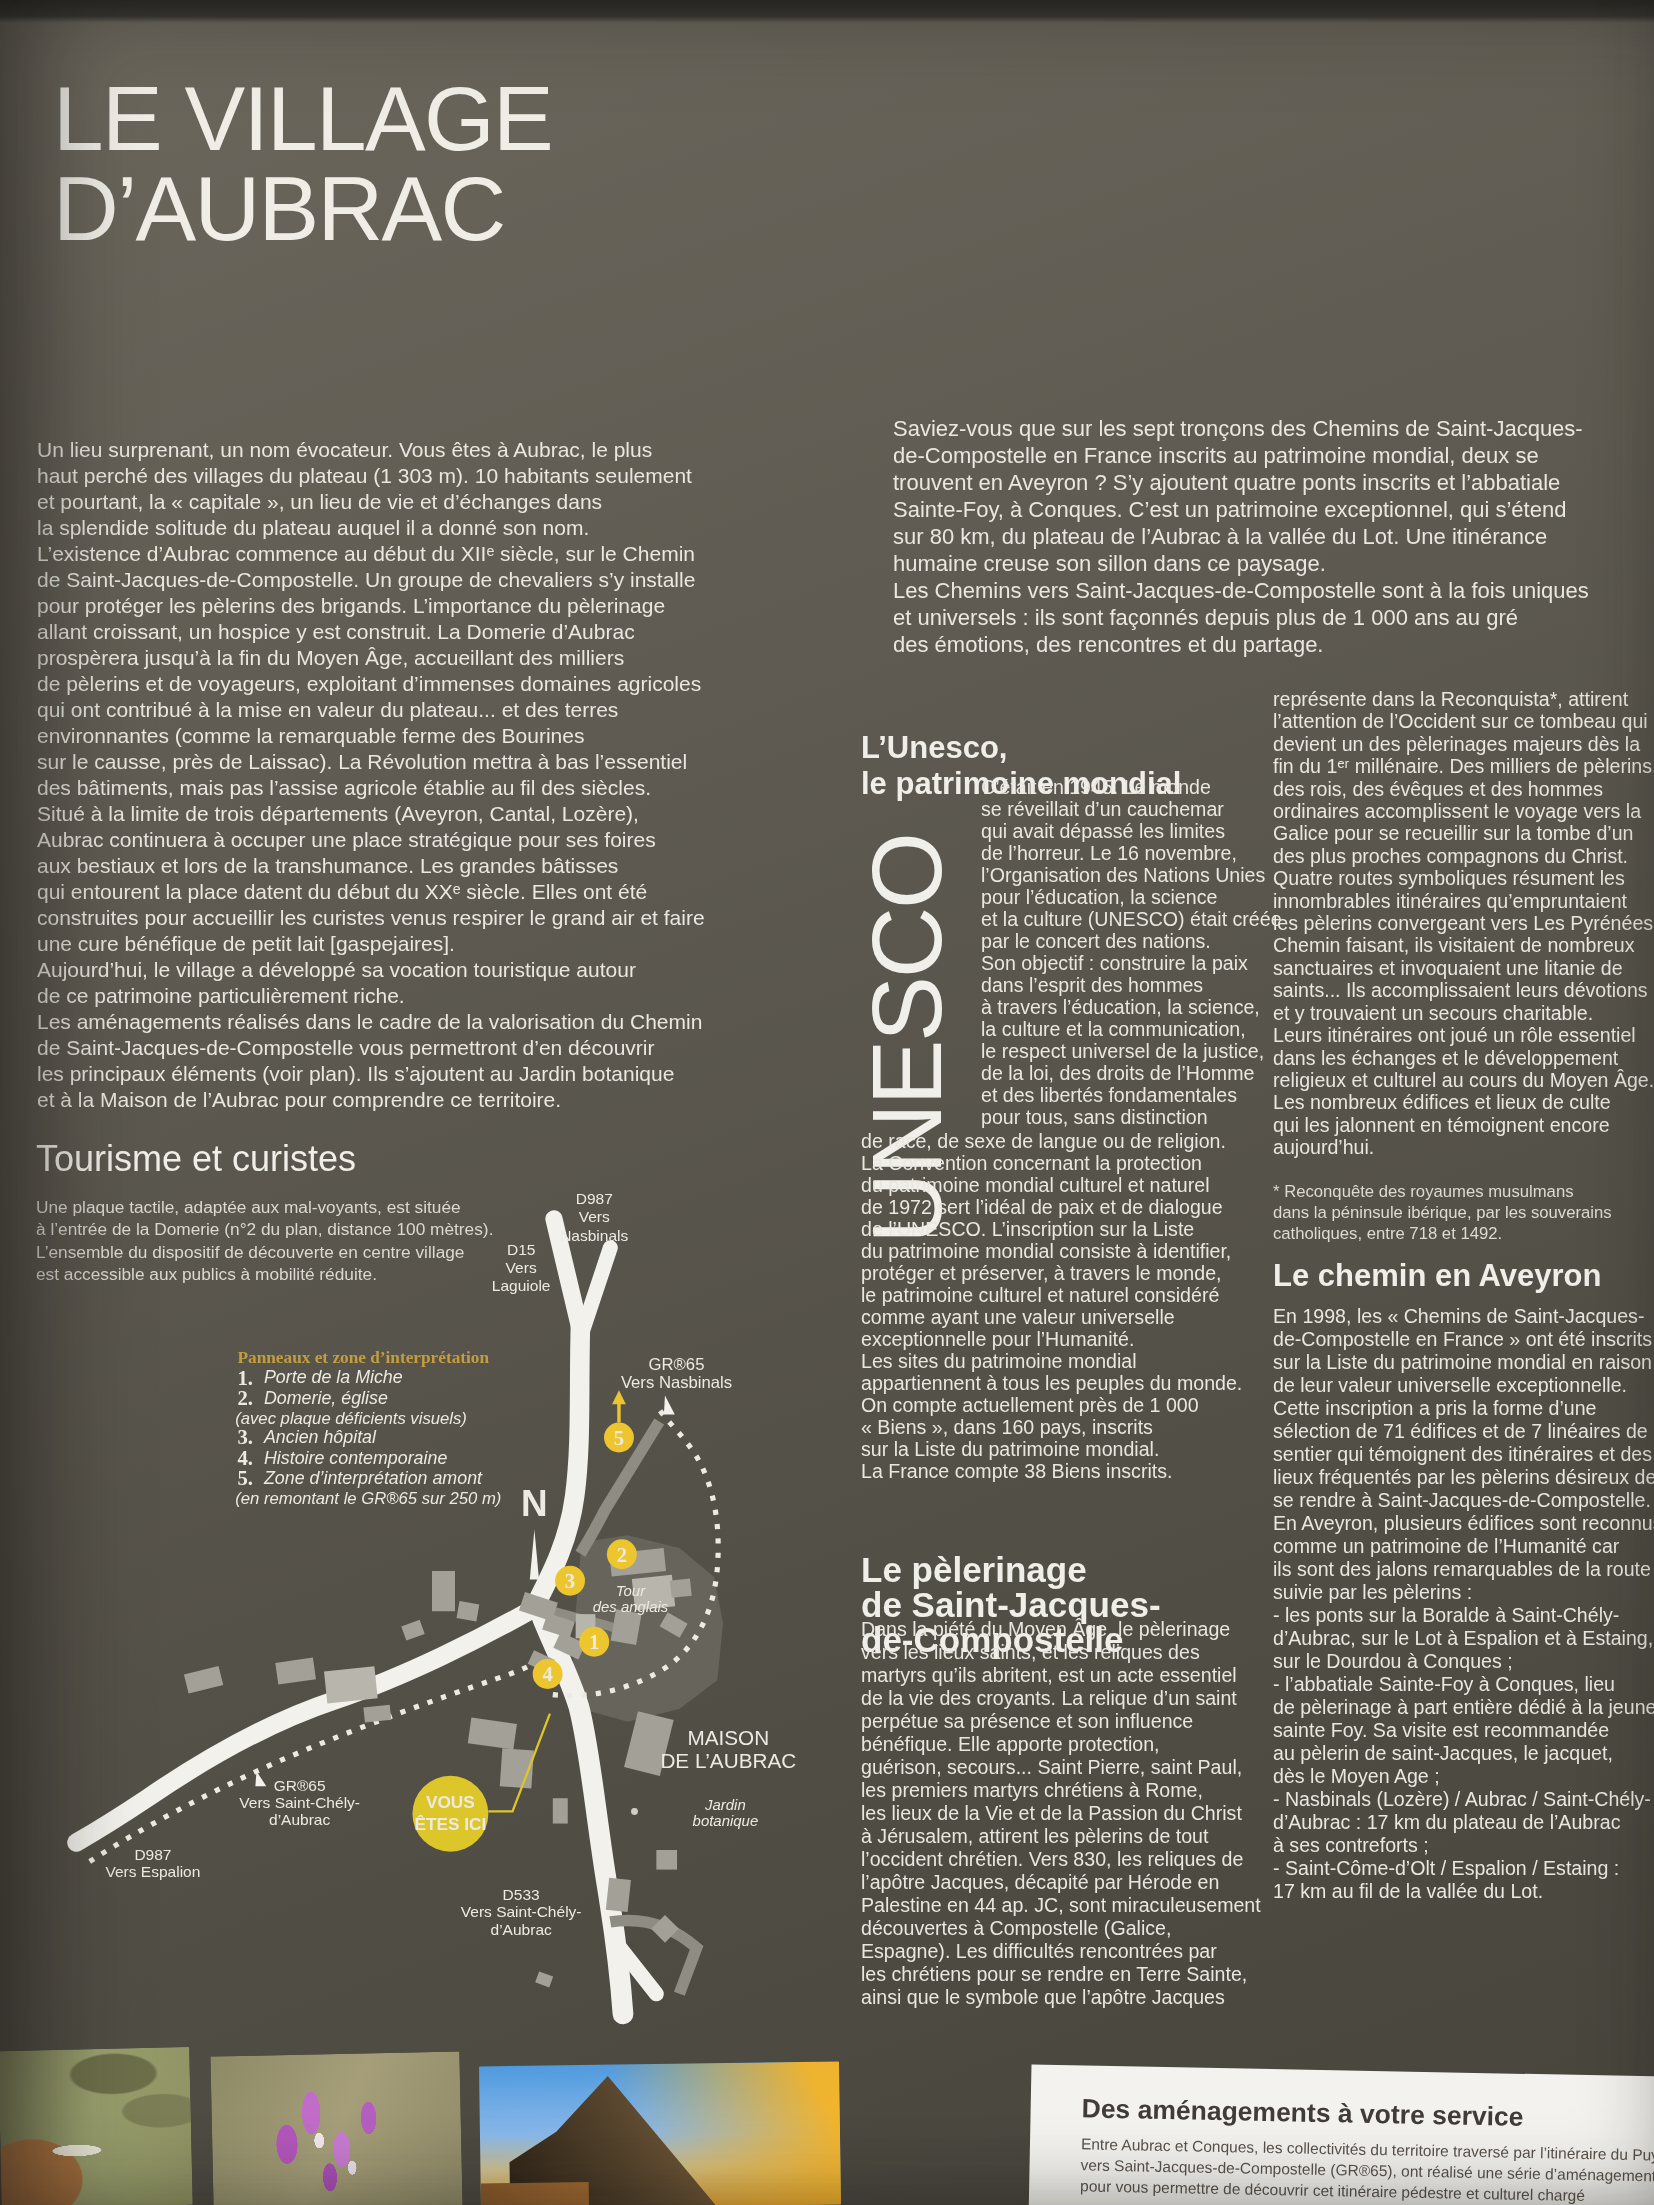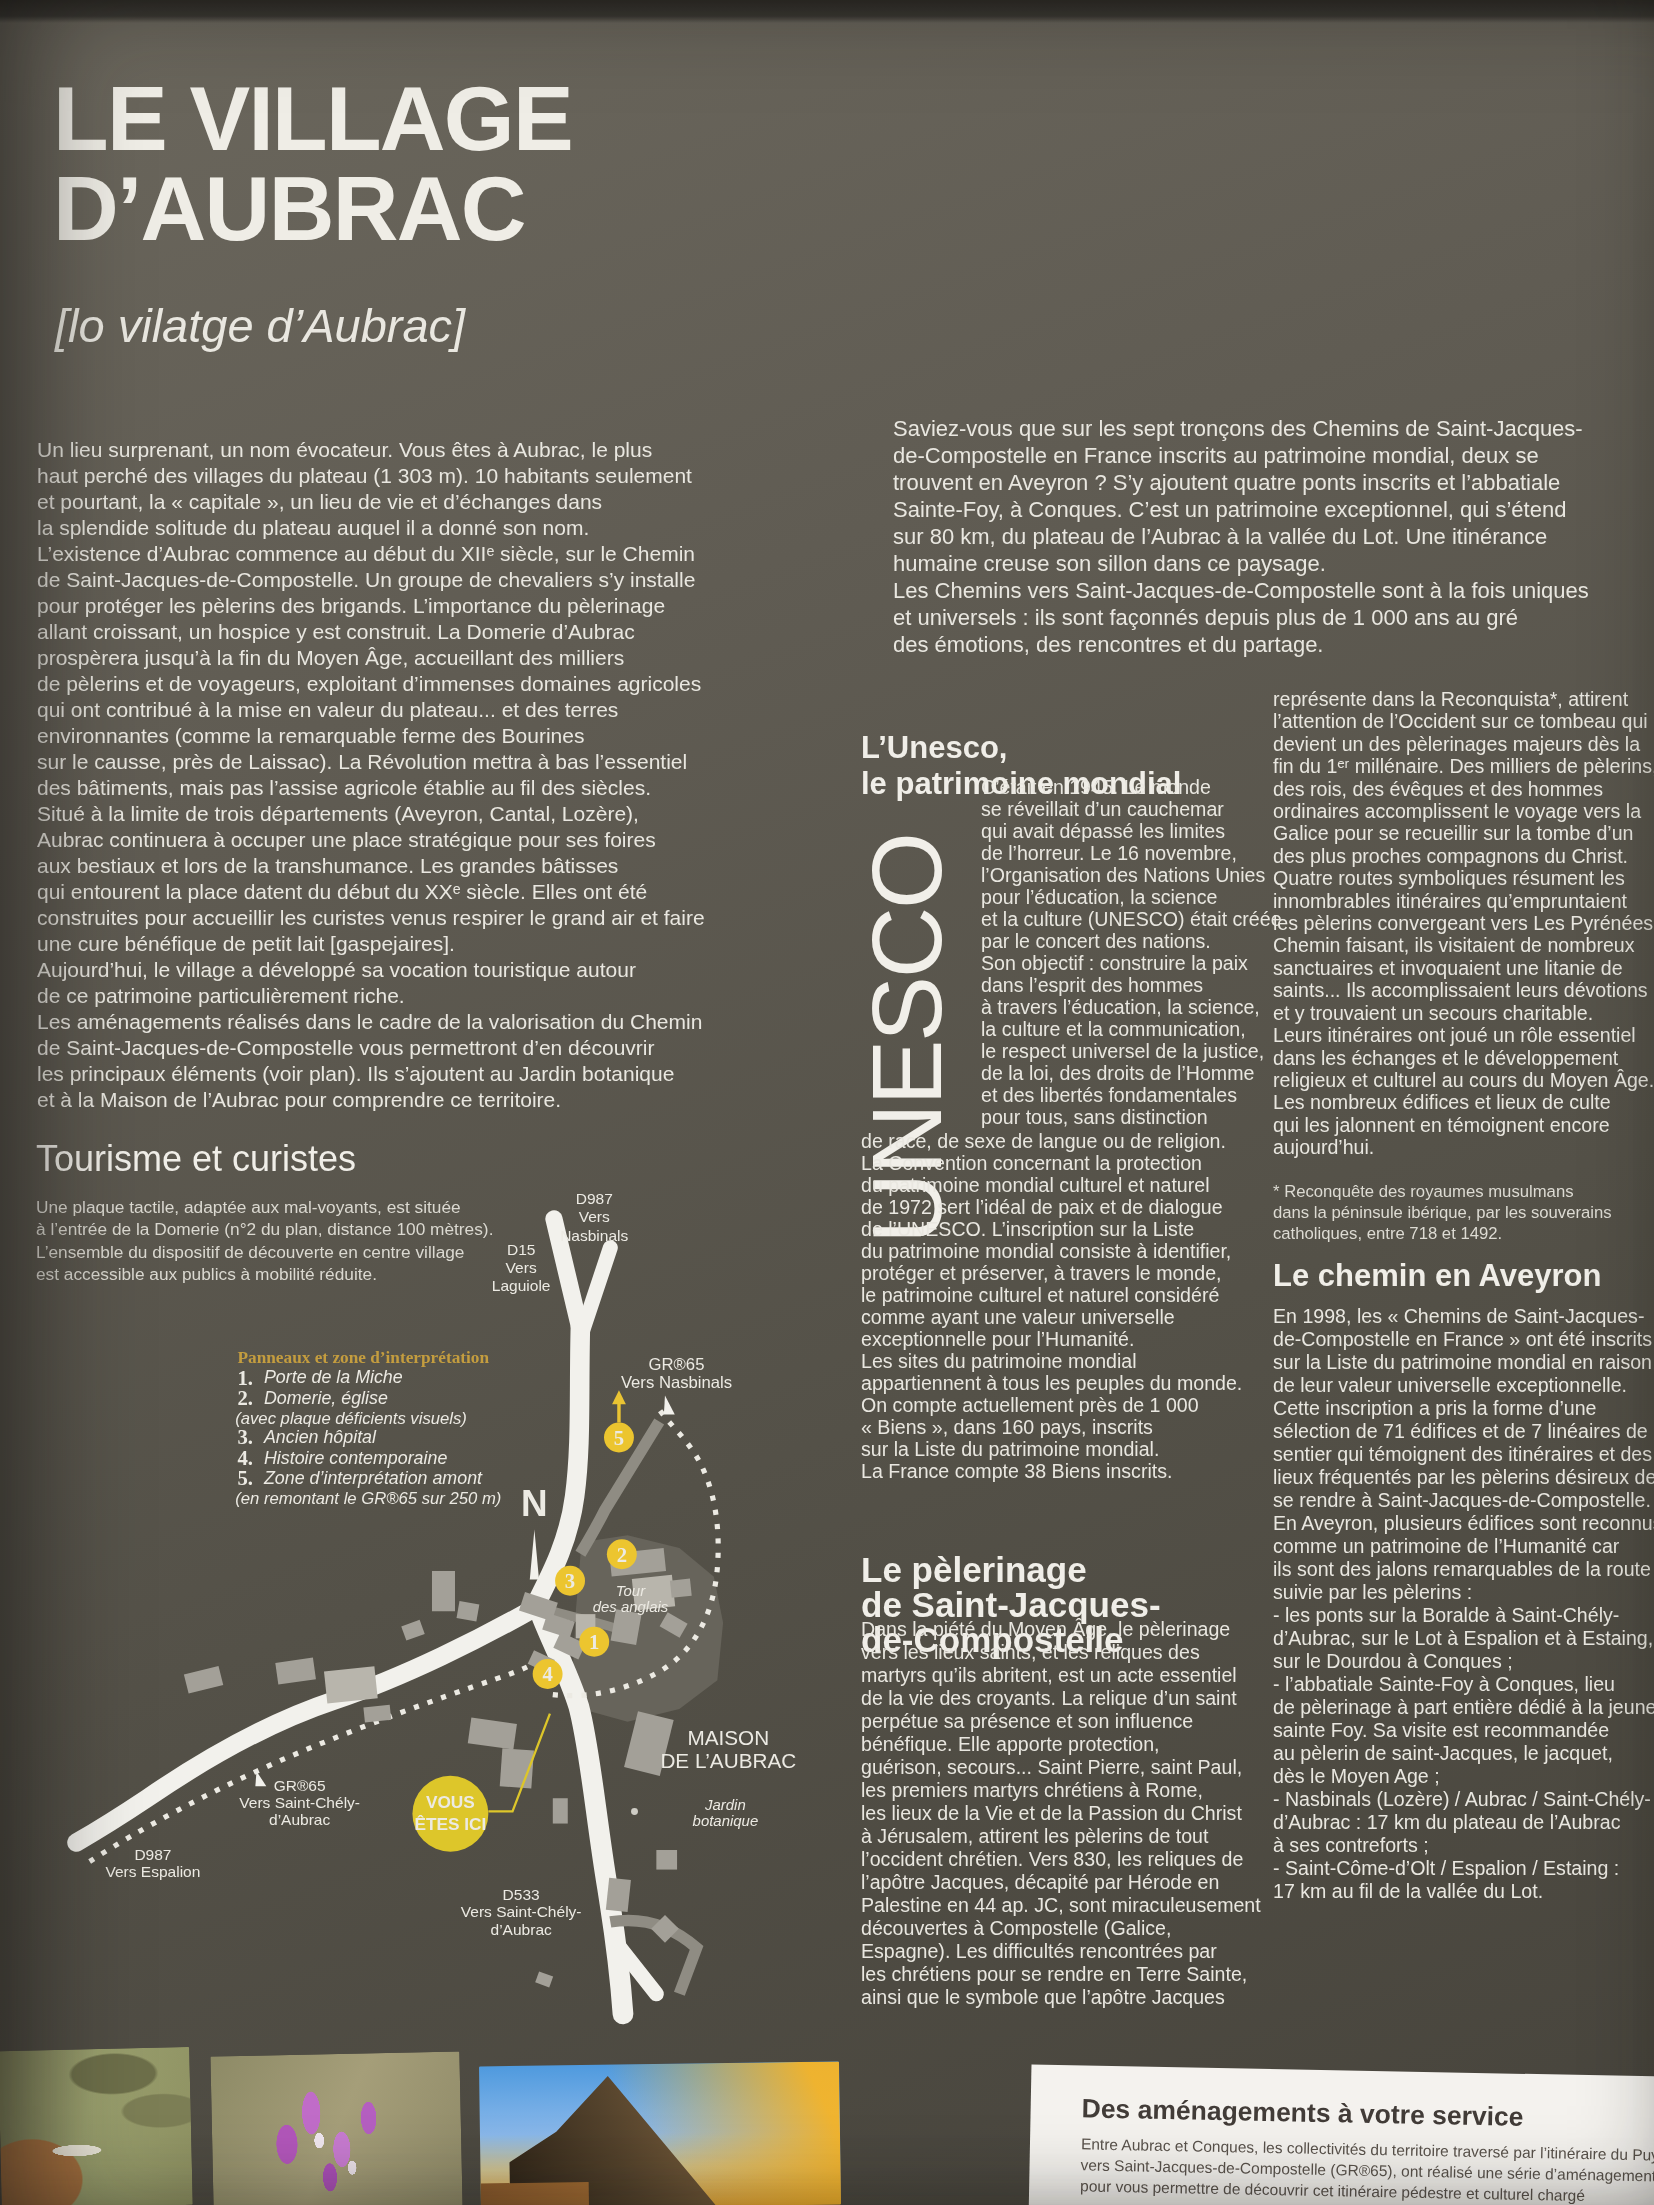--- a/index.html
+++ b/index.html
@@ -4,21 +4,21 @@
 <style>
   html,body{margin:0;padding:0;}
   .page{position:relative;width:1654px;height:2205px;overflow:hidden;
     background:linear-gradient(160deg,#6b675d 0%,#605c53 30%,#545148 62%,#47443c 100%);
     font-family:"Liberation Sans",sans-serif;color:#eae8e1;}
   .top-edge{position:absolute;left:0;top:0;width:100%;height:23px;
     background:linear-gradient(180deg,#2e2c27,#3a3833 70%,rgba(58,56,51,0));}
   .vignette{position:absolute;inset:0;pointer-events:none;
     box-shadow:inset 69px 23px 104px -35px rgba(20,19,16,.55), inset -23px -35px 92px -46px rgba(20,19,16,.45);}
   .title{position:absolute;left:53px;top:74px;font-size:91px;line-height:90px;
-    font-weight:700;letter-spacing:-1.7px;color:#efede6;white-space:pre-line;}
+    font-weight:400;letter-spacing:-1.7px;color:#efede6;white-space:pre-line;}
   .subtitle{position:absolute;left:55px;top:298px;font-size:47px;font-style:italic;color:#e9e7e0;}
   .body-text{white-space:pre;color:#e9e7e0;}
   .intro{position:absolute;left:37px;top:437px;font-size:21px;line-height:26px;}
   .saviez{position:absolute;left:893px;top:415px;font-size:22px;line-height:27px;}
   .h2{font-weight:700;color:#f0eee8;white-space:pre-line;position:absolute;}
   .tourisme-h{left:36px;top:1138px;font-size:36px;font-weight:500;}
   .tourisme-t{position:absolute;left:36px;top:1196px;font-size:17.3px;line-height:22.4px;color:#dbd9d1;}
   .unesco-h{left:861px;top:694px;font-size:31px;line-height:36px;margin-top:36px;}
   .unesco-vert{position:absolute;left:850px;top:789px;height:455px;
     writing-mode:vertical-rl;transform:rotate(180deg);font-size:99px;font-weight:500;
@@ -68,21 +68,20 @@
   svg .serif{font-family:"Liberation Serif",serif;font-weight:700;}
   svg .gold{fill:#c49d3f;}
 </style>
 </head>
 <body>
 
 <div class="page">
   <div class="top-edge"></div>
 
   <div class="title"><span>LE VILLAGE</span><br><span>D’AUBRAC</span></div>
-  <div class="subtitle">[lo vilatge d’Aubrac]</div>
 
   <div class="body-text intro">Un lieu surprenant, un nom évocateur. Vous êtes à Aubrac, le plus
 haut perché des villages du plateau (1 303 m). 10 habitants seulement
 et pourtant, la « capitale », un lieu de vie et d’échanges dans
 la splendide solitude du plateau auquel il a donné son nom.
 L’existence d’Aubrac commence au début du XIIᵉ siècle, sur le Chemin
 de Saint-Jacques-de-Compostelle. Un groupe de chevaliers s’y installe
 pour protéger les pèlerins des brigands. L’importance du pèlerinage
 allant croissant, un hospice y est construit. La Domerie d’Aubrac
 prospèrera jusqu’à la fin du Moyen Âge, accueillant des milliers

